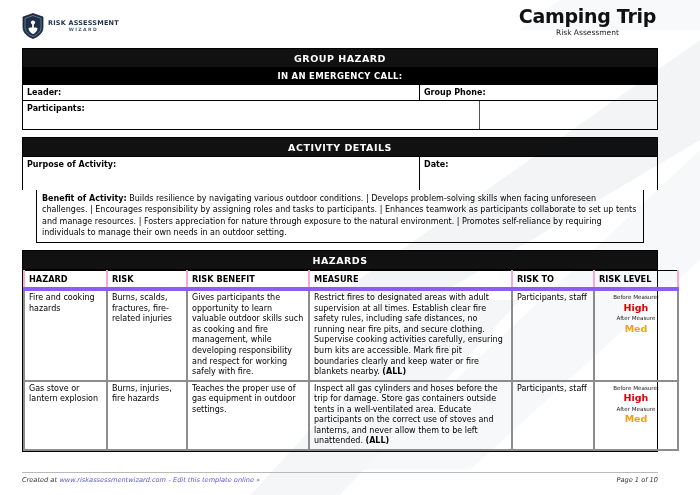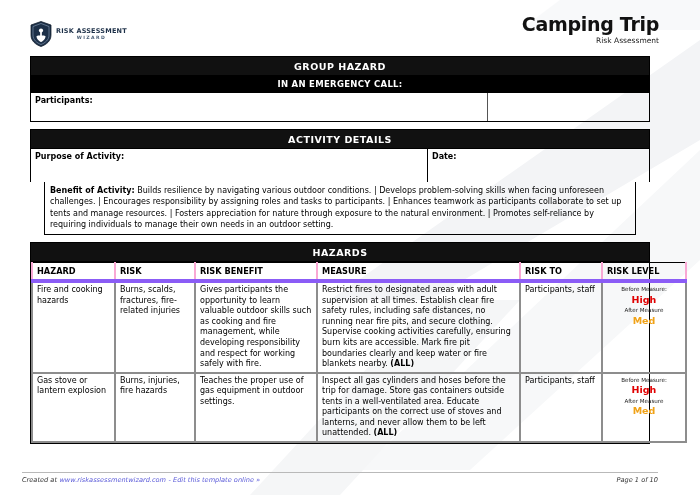--- a/index.html
+++ b/index.html
@@ -24,21 +24,21 @@
     pointer-events: none;
     z-index: 0;
   }
 
   #page {
     position: relative;
     z-index: 1;
     width: 680px;
     height: 495px;
     box-sizing: border-box;
-    padding: 8px;
+    padding: 0;
   }
 
   
   .doc-header {
     position: relative;
     height: 48px;
     padding: 0 22px;
     box-sizing: border-box;
   }
   .brand {
@@ -71,23 +71,23 @@
     font-size: 4.6px;
     font-weight: bold;
     letter-spacing: 1.4px;
     color: #4b5f77;
     text-align: center;
     margin-top: 1.5px;
     white-space: nowrap;
   }
   .title-block {
     position: absolute;
-    right: 13px;
+    right: 24px;
     top: 7px;
-    text-align: right;
+    text-align: center;
   }
   .doc-title {
     font-size: 19px;
     font-weight: bold;
     color: #111111;
     letter-spacing: -0.3px;
     line-height: 1.05;
   }
   .doc-subtitle {
     font-size: 7.5px;
@@ -271,20 +271,24 @@
     <div class="title-block">
       <div class="doc-title">Camping Trip</div>
       <div class="doc-subtitle">Risk Assessment</div>
     </div>
   </div>
 
   <div class="section last-block">
     <div class="band-black">GROUP HAZARD</div>
     <div class="band-red">IN AN EMERGENCY CALL:</div>
 
+    <div class="frow h-leader">
+      <div class="fcell cell-leader">Leader:</div>
+      <div class="fcell cell-groupphone divider">Group Phone:</div>
+    </div>
 
     <div class="frow h-parts">
       <div class="fcell cell-participants">Participants:</div>
       <div class="fcell cell-partblank sub-divider"></div>
     </div>
   </div>
 
   <div class="gap"></div>
 
   <div class="section">

